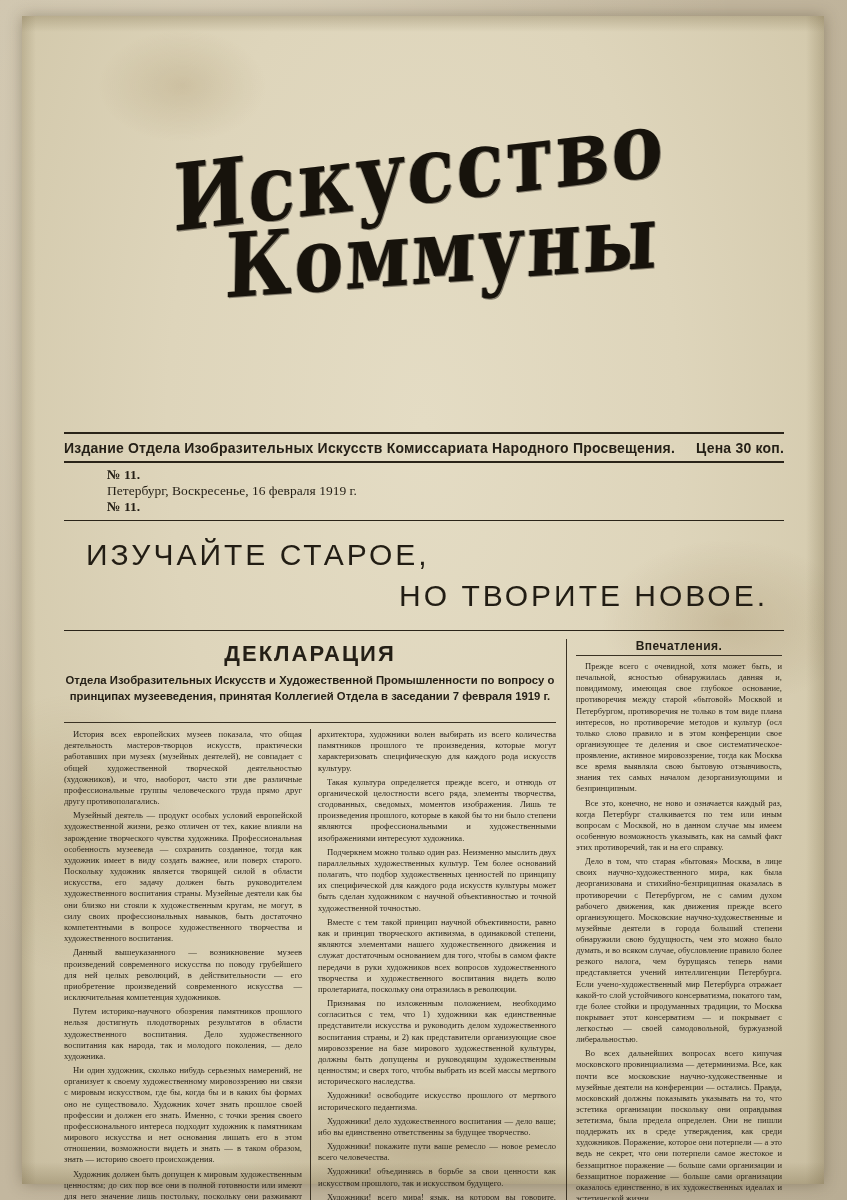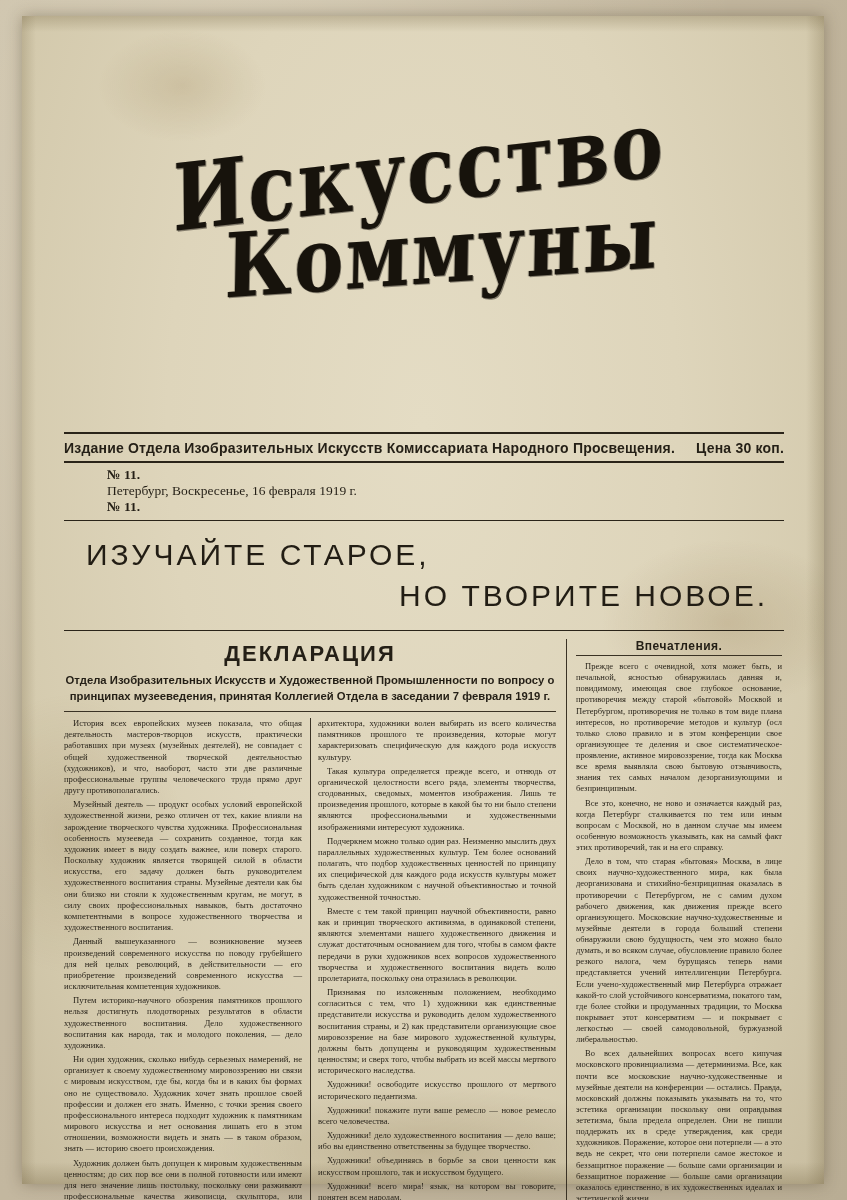--- a/index.html
+++ b/index.html
@@ -158,21 +158,21 @@
     font-size: 22px;
     letter-spacing: 2px;
     margin: 2px 0 5px 0;
   }
   .decl-sub {
     font-family: "Liberation Sans", sans-serif;
     font-weight: 700;
     font-size: 11.3px;
     line-height: 1.42;
     text-align: center;
-    margin-bottom: 7px;
+    margin-bottom: 18px;
   }
   .decl-rule { border-top: 1px solid #3a3224; margin: 3px 0 6px 0; }
 
   .cols-2 {
     column-count: 2;
     column-gap: 16px;
     column-rule: 1px solid #3a3224;
     text-align: justify;
     font-size: 8.6px;
     line-height: 1.30;
@@ -246,22 +246,22 @@
             <p>Музейный деятель — продукт особых условий европейской художественной жизни, резко отличен от тех, какие влияли на зарождение творческого чувства художника. Профессиональная особенность музееведа — сохранить созданное, тогда как художник имеет в виду создать важнее, или поверх старого. Поскольку художник является творящей силой в области искусства, его задачу должен быть руководителем художественного воспитания страны. Музейные деятели как бы они близко ни стояли к художественным кругам, не могут, в силу своих профессиональных навыков, быть достаточно компетентными в вопросе художественного творчества и художественного воспитания.</p>
             <p>Данный вышеуказанного — возникновение музеев произведений современного искусства по поводу грубейшего для ней целых революций, в действительности — его приобретение произведений современного искусства — исключительная компетенция художников.</p>
             <p>Путем историко-научного обозрения памятников прошлого нельзя достигнуть плодотворных результатов в области художественного воспитания. Дело художественного воспитания как народа, так и молодого поколения, — дело художника.</p>
             <p>Ни один художник, сколько нибудь серьезных намерений, не организует к своему художественному мировоззрению ни связи с мировым искусством, где бы, когда бы и в каких бы формах оно не существовало. Художник хочет знать прошлое своей профессии и должен его знать. Именно, с точки зрения своего профессионального интереса подходит художник к памятникам мирового искусства и нет основания лишать его в этом отношении, возможности видеть и знать — в таком образом, знать — историю своего происхождения.</p>
             <p>Художник должен быть допущен к мировым художественным ценностям; до сих пор все они в полной готовности или имеют для него значение лишь постольку, поскольку они разживают профессиональные качества живописца, скульптора, или архитектора, художники волен выбирать из всего количества памятников прошлого те произведения, которые могут характеризовать специфическую для каждого рода искусств культуру.</p>
             <p>Такая культура определяется прежде всего, и отнюдь от органической целостности всего ряда, элементы творчества, сгодованных, сведомых, моментов изображения. Лишь те произведения прошлого, которые в какой бы то ни было степени являются профессиональными и художественными изображениями интересуют художника.</p>
             <p>Подчеркнем можно только один раз. Неизменно мыслить двух параллельных художественных культур. Тем более оснований полагать, что подбор художественных ценностей по принципу их специфической для каждого рода искусств культуры может быть сделан художником с научной объективностью и точной художественной точностью.</p>
             <p>Вместе с тем такой принцип научной объективности, равно как и принцип творческого активизма, в одинаковой степени, являются элементами нашего художественного движения и служат достаточным основанием для того, чтобы в самом факте передачи в руки художников всех вопросов художественного творчества и художественного воспитания видеть волю пролетариата, поскольку она отразилась в революции.</p>
             <p>Признавая по изложенным положением, необходимо согласиться с тем, что 1) художники как единственные представители искусства и руководить делом художественного воспитания страны, и 2) как представители организующие свое мировоззрение на базе мирового художественной культуры, должны быть допущены и руководящим художественным ценностям; и сверх того, чтобы выбрать из всей массы мертвого исторического наследства.</p>
             <p>Художники! освободите искусство прошлого от мертвого исторического педантизма.</p>
+            <p>Художники! дело художественного воспитания — дело ваше; ибо вы единственно ответственны за будущее творчество.</p>
             <p>Художники! покажите пути ваше ремесло — новое ремесло всего человечества.</p>
-            <p>Художники! дело художественного воспитания — дело ваше; ибо вы единственно ответственны за будущее творчество.</p>
             <p>Художники! объединяясь в борьбе за свои ценности как искусством прошлого, так и искусством будущего.</p>
             <p>Художники! всего мира! язык, на котором вы говорите, понятен всем народам.</p>
           </div>
         </div>
 
         <div class="vrule"></div>
 
         <div class="right-col">
           <div class="right-head">Впечатления.</div>
           <div class="right-rule"></div>

